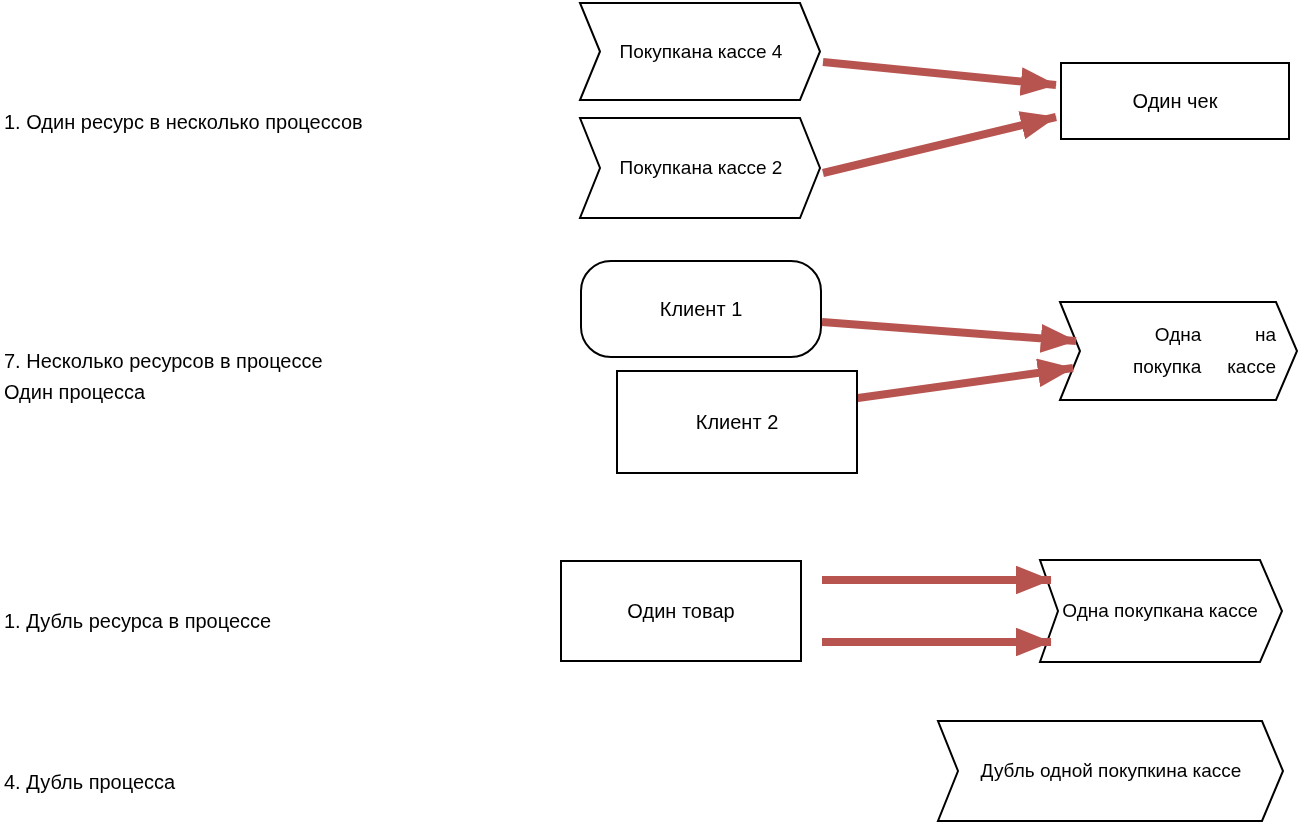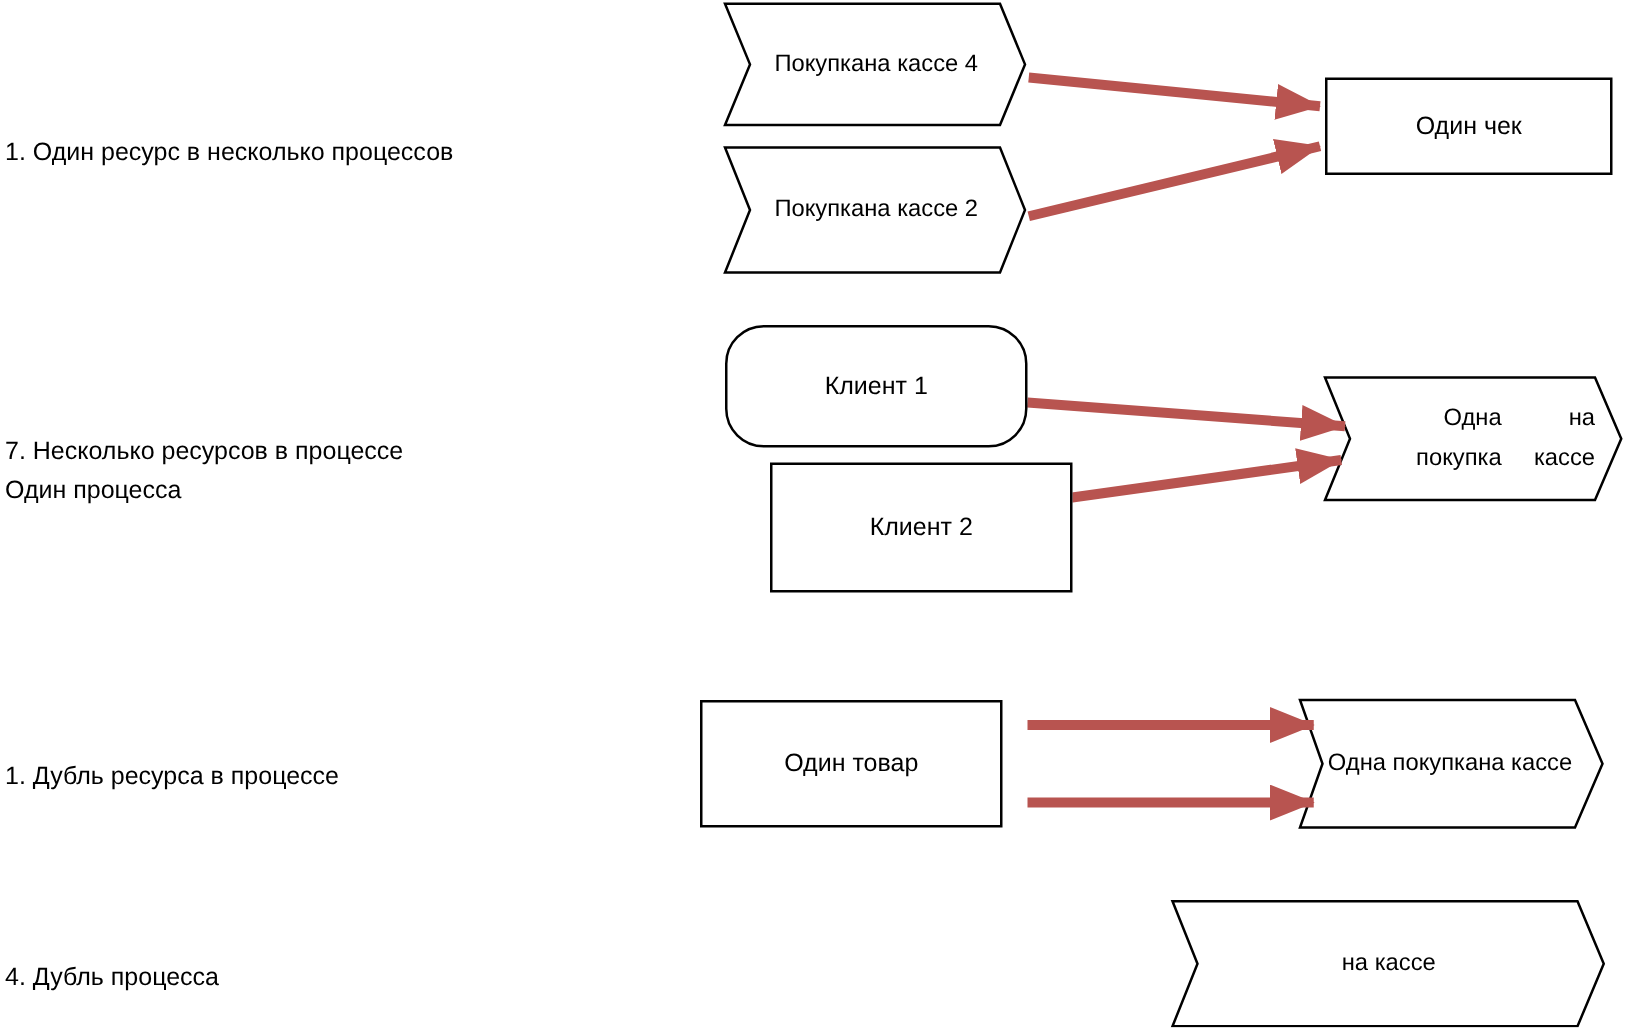--- a/index.html
+++ b/index.html
@@ -132,16 +132,17 @@
   </div>
   <div class="shape-text" id="text-one-purchase-2">
     <span>Одна покупка</span>
     <span>на кассе</span>
   </div>
   <div class="shape-text" id="text-one-purchase-3">
     <span>Одна покупка</span>
     <span>на кассе</span>
   </div>
   <div class="shape-text" id="text-dup-purchase">
+    <span>Дубль одной покупки</span>
     <span>на кассе</span>
   </div>
 
 </div>
 
 </body></html>

